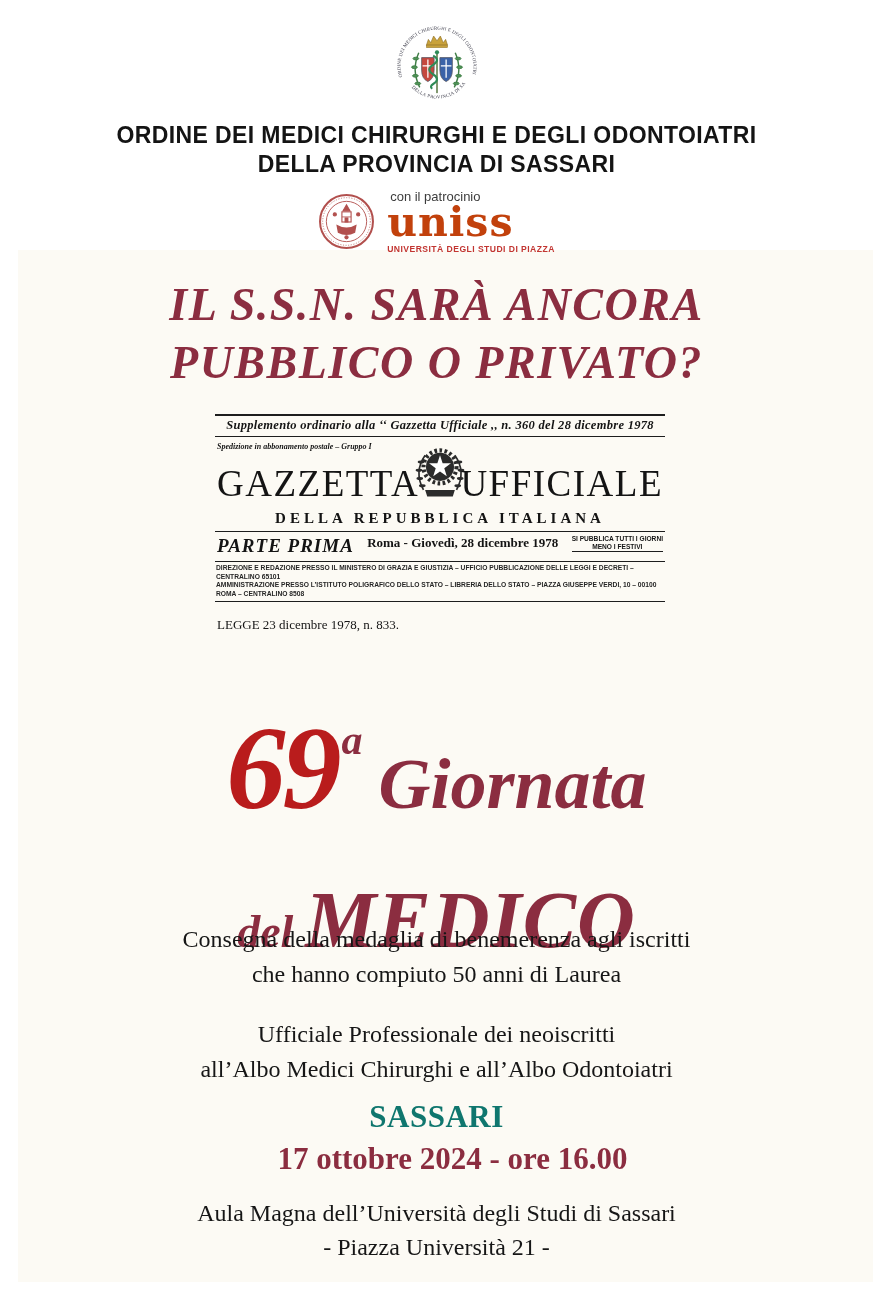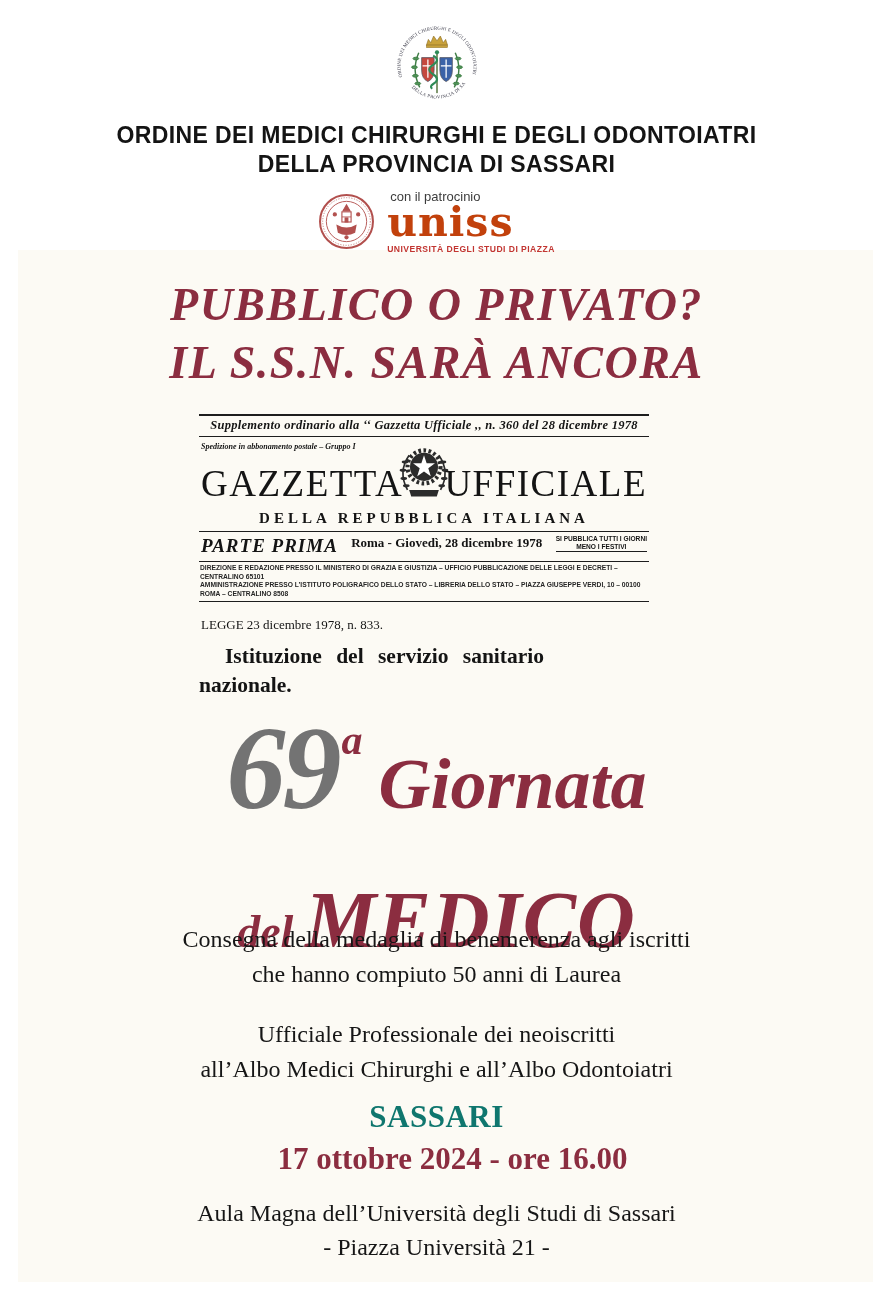--- a/index.html
+++ b/index.html
@@ -24,21 +24,21 @@
   .pat-label{font-family:"Liberation Sans", sans-serif;font-size:13px;color:#3c3c3c;margin-left:3px;}
   .uniss-word{font-family:"DejaVu Serif", serif;font-weight:bold;font-size:41px;line-height:37px;color:#c2410c;letter-spacing:1px;}
   .uniss-sub{font-family:"Liberation Sans", sans-serif;font-weight:bold;font-size:8.6px;color:#c23531;letter-spacing:0.45px;margin-top:3px;}
 
   
   .title{position:absolute;top:276px;left:0;width:100%;text-align:center;
     font-weight:bold;font-style:italic;font-size:46px;line-height:58px;
     color:#8b2d40;letter-spacing:1.5px;}
 
   
-  .clip{position:absolute;left:199px;top:414px;width:450px;color:#141414;}
+  .clip{position:absolute;left:215px;top:414px;width:450px;color:#141414;}
   .rule{border-top:2px solid #1d1d1d;height:0;}
   .rule.thin{border-top:1px solid #1d1d1d;}
   .clip-sup{font-style:italic;font-weight:bold;font-size:12.5px;text-align:center;padding:2px 0 3px;letter-spacing:0.3px;}
   .clip-sped{font-style:italic;font-weight:bold;font-size:8px;padding:5px 0 0 2px;}
   .masthead{position:relative;height:56px;margin-top:0;}
   .mh-left{position:absolute;left:2px;bottom:2px;font-size:37px;letter-spacing:1.5px;}
   .mh-right{position:absolute;right:2px;bottom:2px;font-size:37px;letter-spacing:1.5px;}
   .mh-emblem{position:absolute;left:50%;top:-16px;transform:translateX(-50%);}
   .mh-sub{text-align:center;font-weight:bold;font-size:15px;letter-spacing:4px;margin:3px 0 4px;}
   .inforow{display:flex;justify-content:space-between;align-items:flex-start;
@@ -50,21 +50,21 @@
   .address{font-family:"Liberation Sans", sans-serif;font-weight:bold;font-size:6.7px;line-height:8.6px;
     color:#252525;padding:2px 1px 3px;border-bottom:1px solid #1d1d1d;}
   .legge{font-size:13px;margin-top:15px;padding-left:2px;}
   .lawtitle{font-weight:bold;font-size:21.5px;line-height:29px;margin-top:9px;}
   .lawtitle .l1{text-indent:26px;word-spacing:9px;}
 
   
   .event{position:absolute;top:684px;left:0;width:100%;text-align:center;
     color:#8b2d40;font-style:italic;font-weight:bold;white-space:nowrap;}
   .ev-l1{line-height:112px;}
-  .ev-num{font-size:118px;color:#737373;letter-spacing:-3px;}
+  .ev-num{font-size:118px;color:#b91c1c;letter-spacing:-3px;}
   .ev-ord{font-size:42px;vertical-align:54px;margin-left:3px;}
   .ev-word{font-size:72px;margin-left:16px;}
   .ev-l2{line-height:90px;margin-top:16px;}
   .ev-del{font-size:46px;margin-right:12px;}
   .ev-name{font-size:80px;letter-spacing:1px;}
 
   
   .body-block{position:absolute;left:0;width:100%;text-align:center;
     font-size:24px;line-height:35px;color:#161616;}
   .b1{top:922px;}
@@ -145,22 +145,22 @@
       </g>
     </svg>
     <div class="pat-text">
       <span class="pat-label">con il patrocinio</span>
       <span class="uniss-word">uniss</span>
       <span class="uniss-sub">UNIVERSITÀ DEGLI STUDI DI PIAZZA</span>
     </div>
   </div>
 
   <div class="title">
+    <div>IL S.S.N. SARÀ ANCORA</div>
     <div>PUBBLICO O PRIVATO?</div>
-    <div>IL S.S.N. SARÀ ANCORA</div>
   </div>
 
   <div class="clip">
     <div class="rule"></div>
     <div class="clip-sup">Supplemento ordinario alla ‘‘ Gazzetta Ufficiale ,, n. 360 del 28 dicembre 1978</div>
     <div class="rule thin"></div>
     <div class="clip-sped">Spedizione in abbonamento postale – Gruppo I</div>
 
     <div class="masthead">
       <span class="mh-left">GAZZETTA</span>
@@ -196,24 +196,20 @@
       </span>
     </div>
 
     <div class="address">
       <div>DIREZIONE E REDAZIONE PRESSO IL MINISTERO DI GRAZIA E GIUSTIZIA – UFFICIO PUBBLICAZIONE DELLE LEGGI E DECRETI – CENTRALINO 65101</div>
       <div>AMMINISTRAZIONE PRESSO L’ISTITUTO POLIGRAFICO DELLO STATO – LIBRERIA DELLO STATO – PIAZZA GIUSEPPE VERDI, 10 – 00100 ROMA – CENTRALINO 8508</div>
     </div>
 
     <div class="legge">LEGGE 23 dicembre 1978, n. 833.</div>
 
-    <div class="lawtitle">
-      <div class="l1">Istituzione del servizio sanitario</div>
-      <div class="l2">nazionale.</div>
-    </div>
   </div>
 
   <div class="event">
     <div class="ev-l1"><span class="ev-num">69</span><span class="ev-ord">a</span><span class="ev-word">Giornata</span></div>
     <div class="ev-l2"><span class="ev-del">del</span><span class="ev-name">MEDICO</span></div>
   </div>
 
   <div class="body-block b1">
     <div>Consegna della medaglia di benemerenza agli iscritti</div>
     <div>che hanno compiuto 50 anni di Laurea</div>

